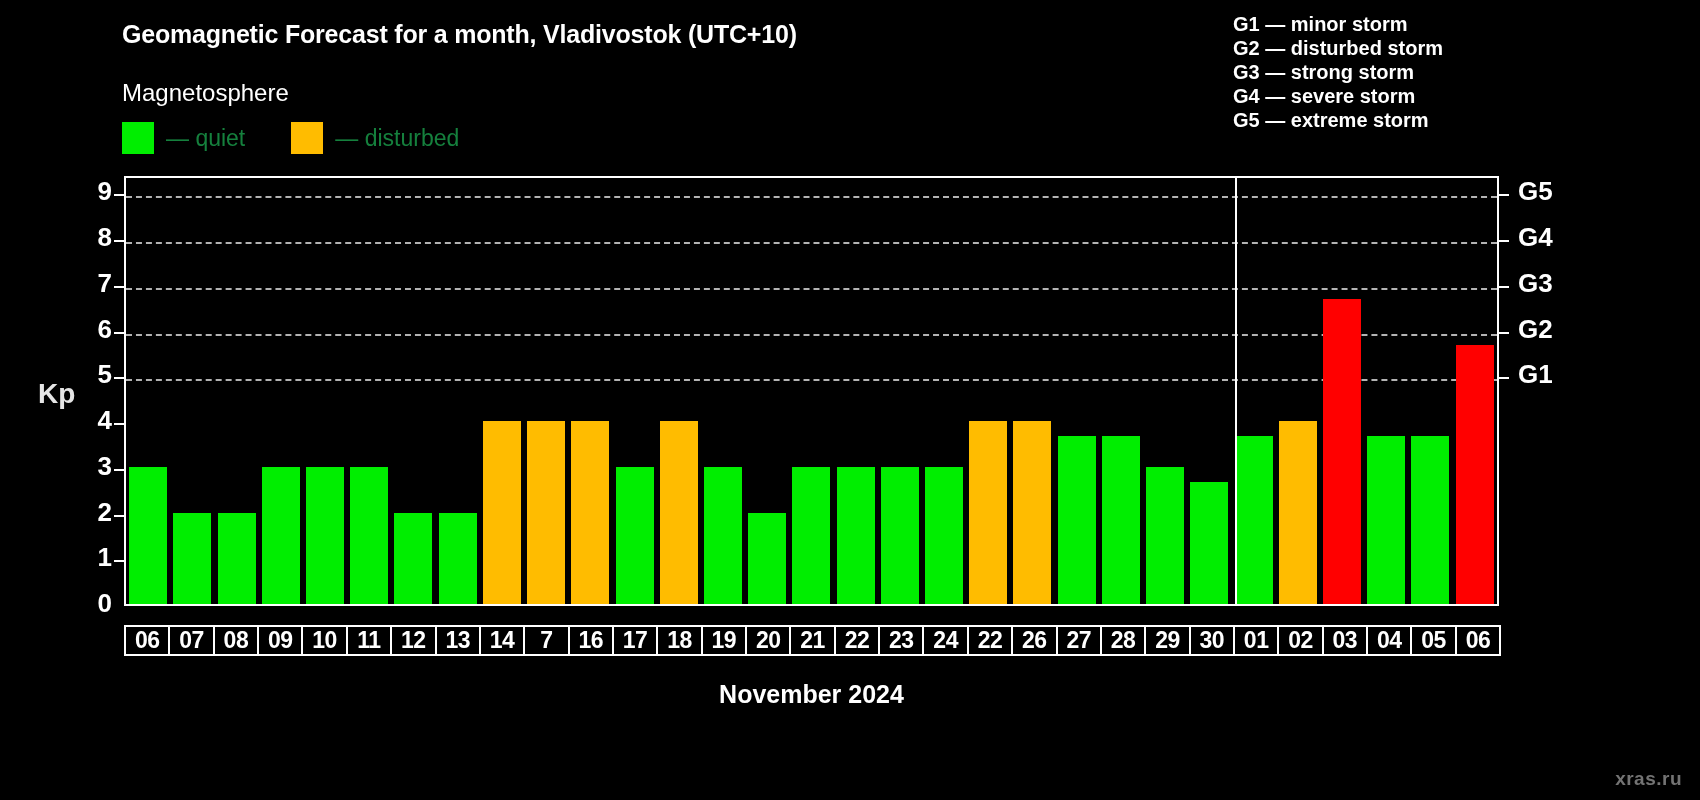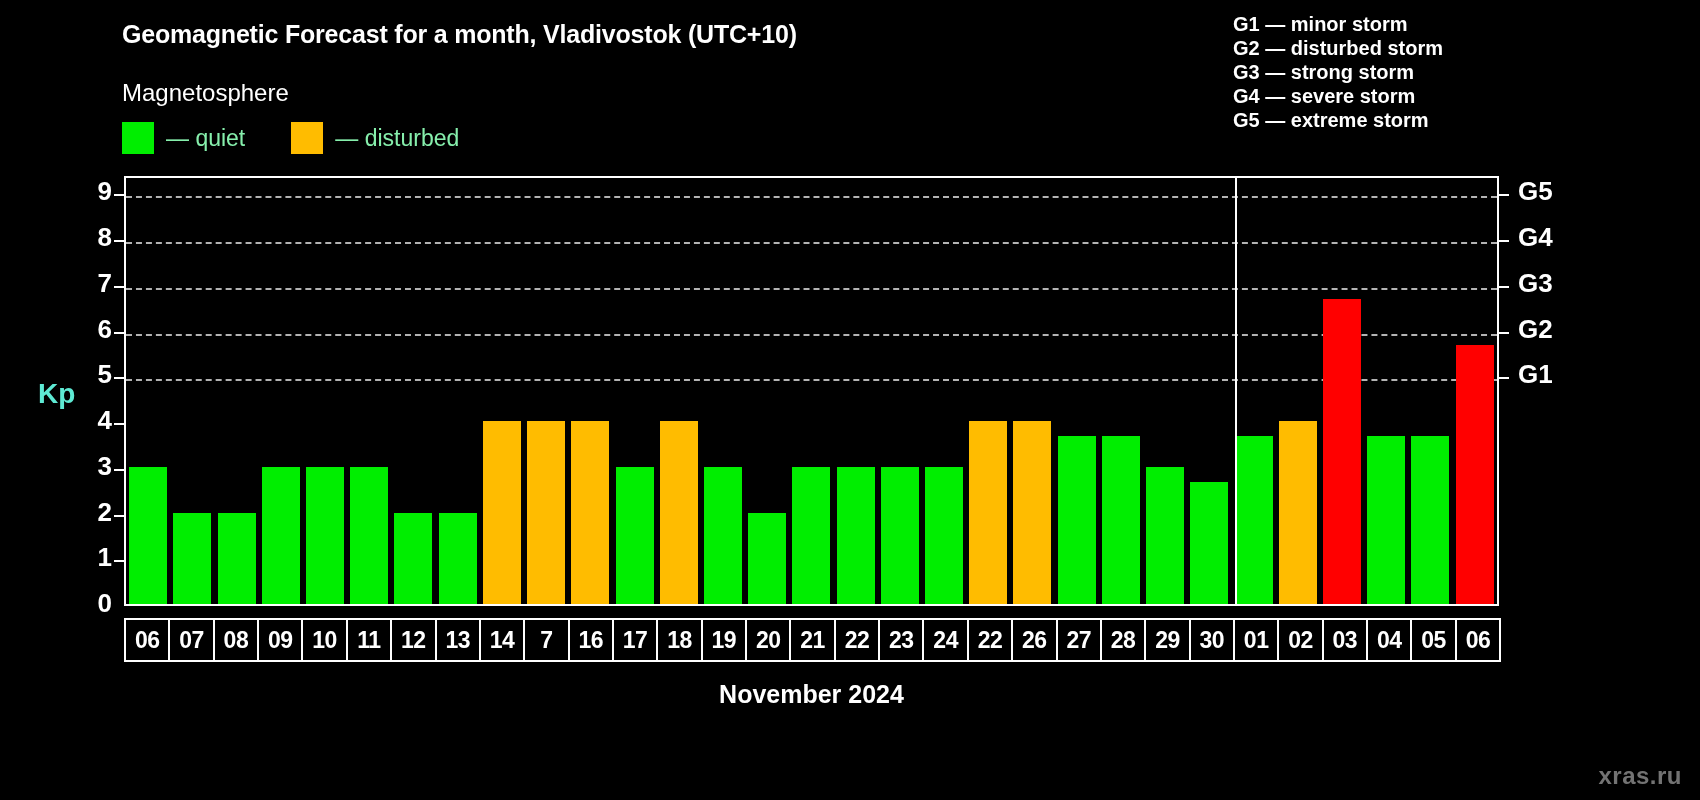--- a/index.html
+++ b/index.html
@@ -51,21 +51,21 @@
     height: 32px;
   }
   .legend-swatch {
     width: 32px; height: 32px;
     display: block;
     flex: 0 0 auto;
   }
   .legend-label {
     font-size: 23px;
     font-weight: normal;
-    color: #86efac;
+    color: #15803d;
     white-space: nowrap;
     margin-left: 12px;
     line-height: 32px;
   }
   .lg-gap1 { width: 46px; }
   .lg-gap2 { width: 44px; }
 
   
   .gscale {
     position: absolute;
@@ -143,21 +143,21 @@
     left: 114px;
     width: 10px;
     height: 0;
     border-top: 2px solid #ffffff;
   }
   .ylabel-kp {
     position: absolute;
     left: 38px; top: 378px;
     font-size: 28px;
     font-weight: bold;
-    color: #5eead4;
+    color: #e5e5e5;
   }
 
   
   .gtick-label {
     position: absolute;
     left: 1518px;
     font-size: 26px;
     font-weight: bold;
     color: #ffffff;
   }
@@ -168,20 +168,21 @@
     height: 0;
     border-top: 2px solid #ffffff;
   }
 
   
   #xaxis {
     position: absolute;
     left: 124px; top: 618px;
     width: 1375px; height: 44px;
     display: flex;
+    align-items: center;
   }
   .daybox {
     flex: 1 1 0;
     border: 2px solid #ffffff;
     margin-right: -2px;
     display: flex;
     align-items: center;
     justify-content: center;
     font-size: 23px;
     font-weight: bold;
@@ -196,21 +197,21 @@
     width: 1375px;
     text-align: center;
     font-size: 25px;
     font-weight: bold;
     color: #ffffff;
   }
 
   .watermark {
     position: absolute;
     right: 18px; bottom: 10px;
-    font-size: 24px;
+    font-size: 19px;
     font-weight: bold;
     color: #737373;
     letter-spacing: 0.5px;
   }
 </style>
 </head>
 <body>
 
 <div id="root">
 

